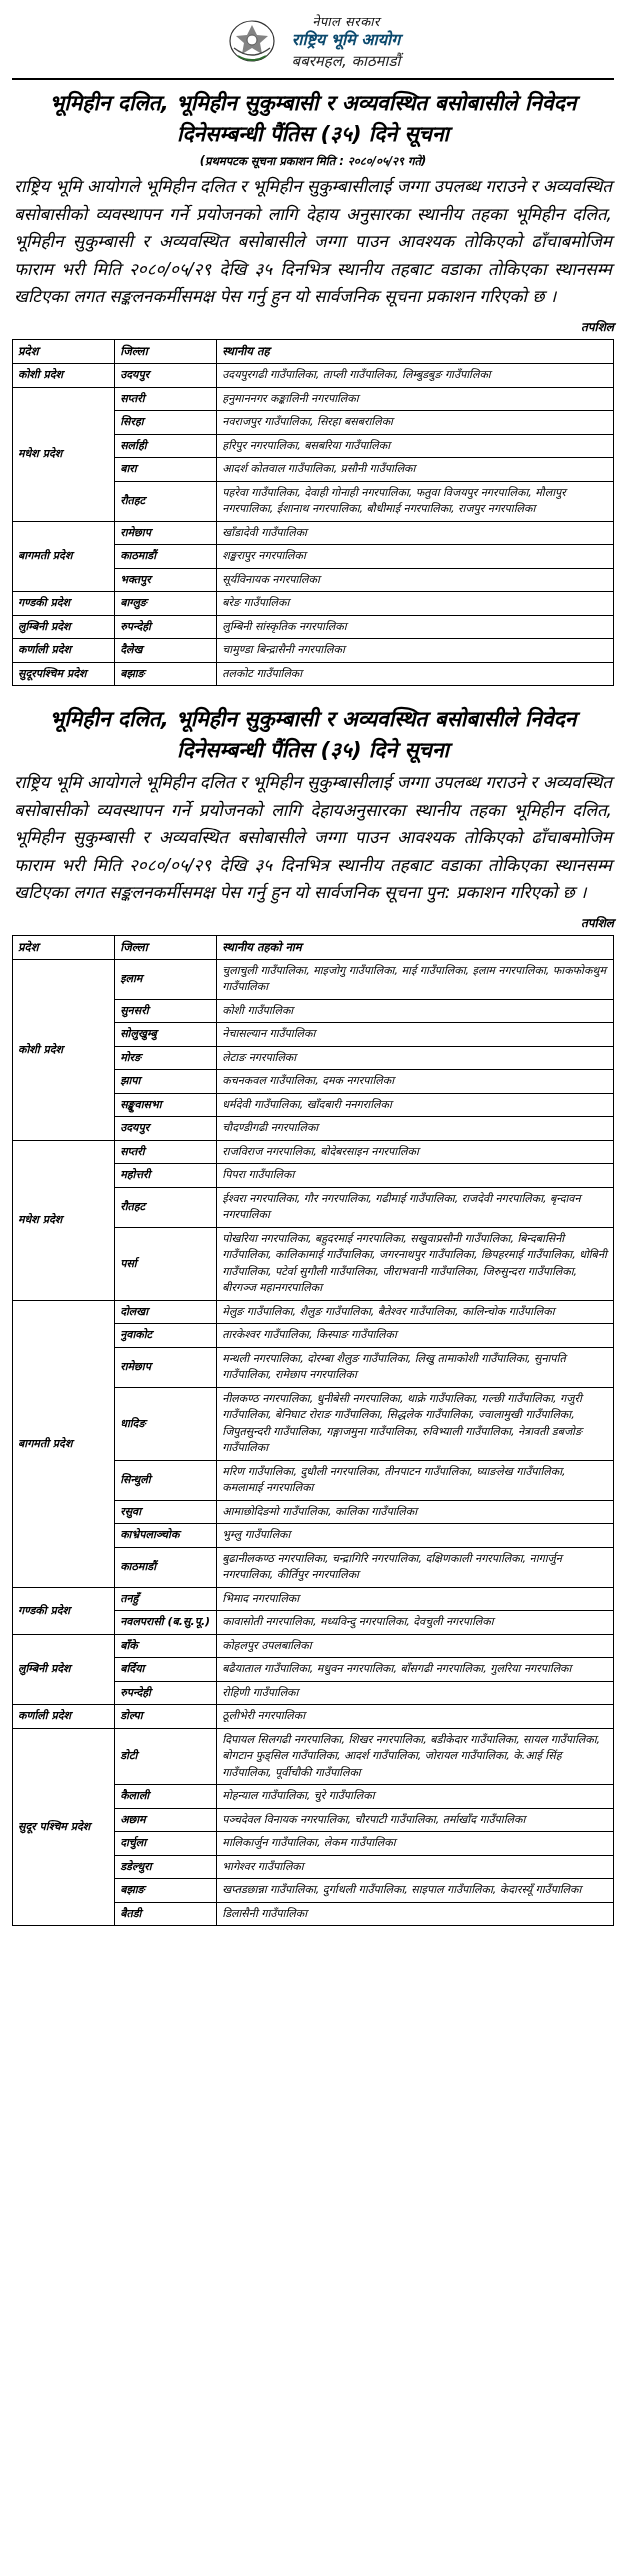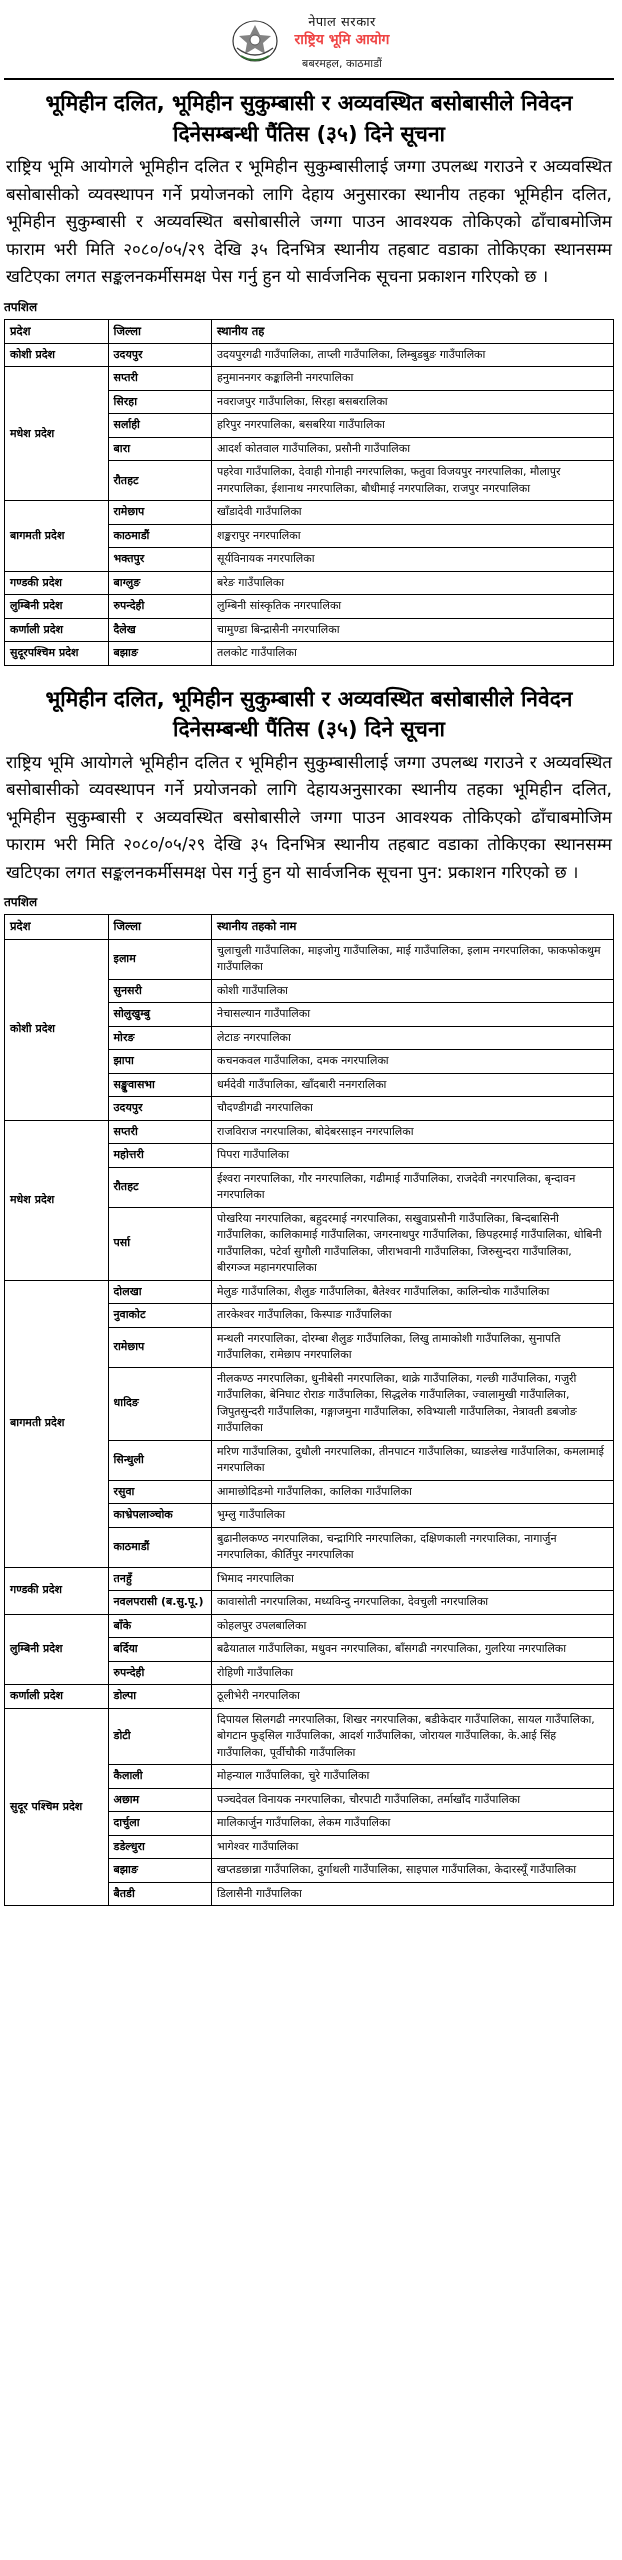--- a/index.html
+++ b/index.html
@@ -8,22 +8,23 @@
     background: #ffffff;
   }
   body {
     width: 622px;
     font-family: "DejaVu Sans", "Liberation Sans", sans-serif;
     color: #000;
   }
   .page {
     width: 622px;
     min-height: 2560px;
-    padding: 6px 8px 10px 4px;
+    padding: 6px 8px 10px 12px;
     background: #fff;
+    font-style: italic;
   }
 
   
   .letterhead {
     display: flex;
     align-items: center;
     justify-content: center;
     gap: 14px;
     padding: 6px 0 4px 0;
   }
@@ -33,29 +34,29 @@
     display: flex; align-items: center; justify-content: center;
   }
   .lh-text { text-align: center; }
   .lh-gov {
     font-size: 13px;
     letter-spacing: 0.5px;
     color: #111;
     margin-bottom: 1px;
   }
   .lh-org {
-    font-size: 14px;
-    font-weight: bold;
-    color: #ef4444;
+    font-size: 16px;
+    font-weight: bold;
+    color: #0c4a6e;
     line-height: 1.15;
   }
   .lh-addr {
-    font-size: 11px;
+    font-size: 15px;
     color: #222;
-    margin-top: 8px;
+    margin-top: 1px;
   }
   .rule {
     border: 0;
     border-top: 2px solid #000;
     margin: 4px 0 6px 0;
   }
 
   
   .notice { margin-bottom: 6px; }
   .notice-title {
@@ -71,21 +72,21 @@
     font-weight: bold;
     padding-bottom: 5px;
   }
   .notice-body {
     font-size: 17px;
     line-height: 1.62;
     text-align: justify;
     padding: 0 2px 4px 2px;
   }
   .tashil {
-    text-align: left;
+    text-align: right;
     font-size: 12px;
     font-weight: bold;
     padding: 3px 0 4px 0;
   }
 
   
   table.data {
     width: 100%;
     border-collapse: collapse;
     table-layout: fixed;
@@ -132,20 +133,21 @@
     <div class="lh-text">
       <div class="lh-gov">नेपाल सरकार</div>
       <div class="lh-org">राष्ट्रिय भूमि आयोग</div>
       <div class="lh-addr">बबरमहल, काठमाडौं</div>
     </div>
   </div>
   <hr class="rule">
 
   <div class="notice">
     <div class="notice-title">भूमिहीन दलित, भूमिहीन सुकुम्बासी र अव्यवस्थित बसोबासीले निवेदन दिनेसम्बन्धी पैंतिस (३५) दिने सूचना</div>
+    <div class="notice-sub">(प्रथमपटक सूचना प्रकाशन मिति : २०८०/०५/२९ गते)</div>
     <div class="notice-body">राष्ट्रिय भूमि आयोगले भूमिहीन दलित र भूमिहीन सुकुम्बासीलाई जग्गा उपलब्ध गराउने र अव्यवस्थित बसोबासीको व्यवस्थापन गर्ने प्रयोजनको लागि देहाय अनुसारका स्थानीय तहका भूमिहीन दलित, भूमिहीन सुकुम्बासी र अव्यवस्थित बसोबासीले जग्गा पाउन आवश्यक तोकिएको ढाँचाबमोजिम फाराम भरी मिति २०८०/०५/२९ देखि ३५ दिनभित्र स्थानीय तहबाट वडाका तोकिएका स्थानसम्म खटिएका लगत सङ्कलनकर्मीसमक्ष पेस गर्नु हुन यो सार्वजनिक सूचना प्रकाशन गरिएको छ ।</div>
     <div class="tashil">तपशिल</div>
 
     <table class="data">
       <colgroup>
         <col class="col-prov">
           <col class="col-dist">
           <col class="col-local">
       </colgroup>
       <thead>

